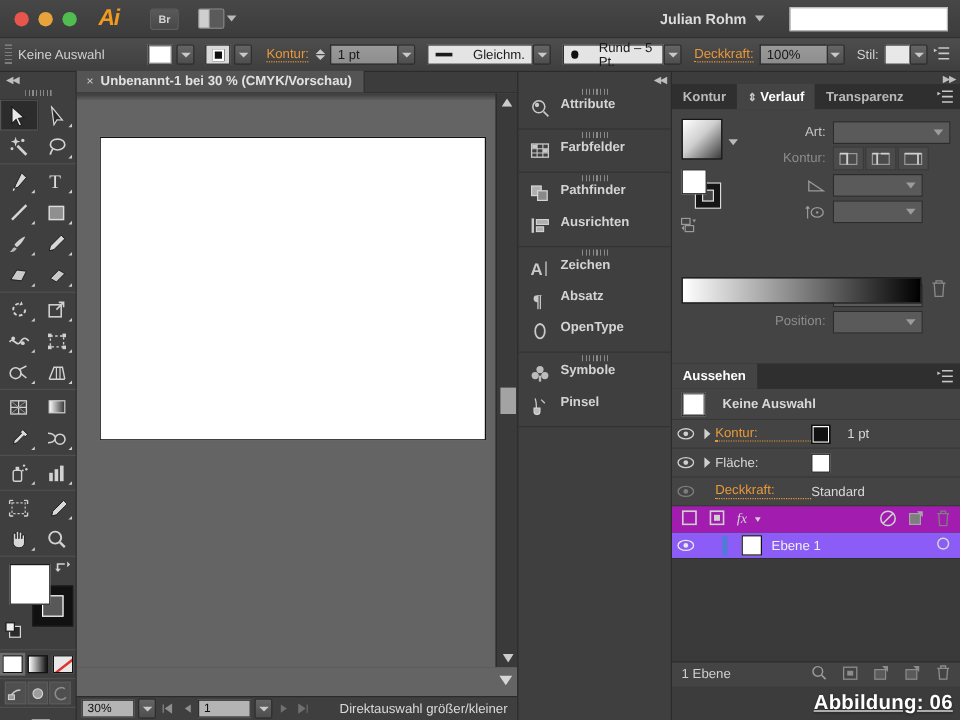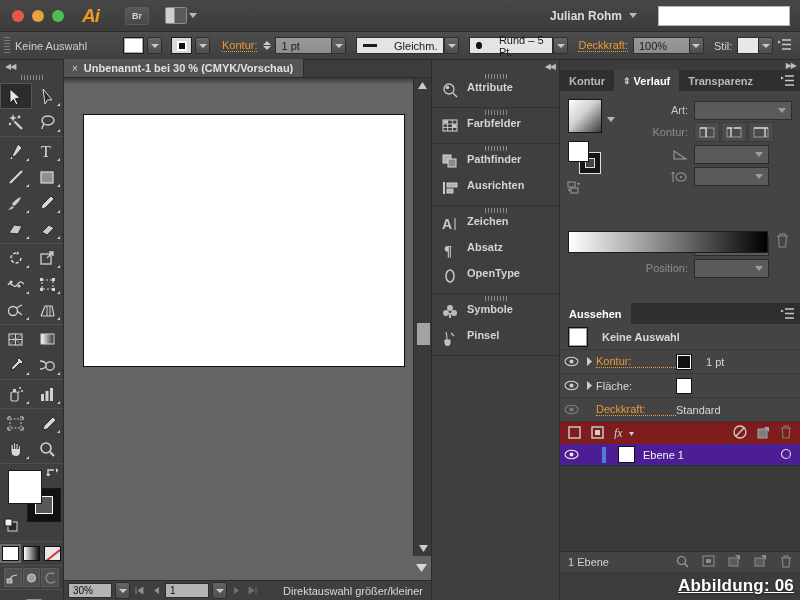--- a/index.html
+++ b/index.html
@@ -271,26 +271,26 @@
   .eye{width:22px;display:flex;align-items:center;justify-content:center;}
   .discl{width:14px;display:flex;align-items:center;justify-content:center;}
   .ap-name{width:80px;}
   .ap-name.orange{ color:#e9983a; border-bottom:1px dotted #e9983a;}
   .chip{width:16px;height:16px;border:1px solid #111;box-shadow:inset 0 0 0 1px #fff;}
   .chip.black{background:#111;}
   .chip.white{background:#fff;}
   .ap-val{ margin-left:14px; color:#d8d8d8; }
   .ap-thumb{ width:20px;height:20px;background:#fff;border:1px solid #111;margin-left:8px;
     box-shadow:inset 0 0 0 1px #9a9a9a;}
-  .ap-foot{height:22px;display:flex;align-items:center;gap:10px;padding:0 8px;background:#7f1d1d;}
+  .ap-foot{height:22px;display:flex;align-items:center;gap:10px;padding:0 8px;background:#a21caf;}
   .ap-foot .sp{margin-left:auto;}
 
   
   .lyrow{
-    height:22px;display:flex;align-items:center;background:#4c1d95;
+    height:22px;display:flex;align-items:center;background:#8b5cf6;
     border-bottom:1px solid #2f2f2f;font-size:11px;color:#f0f0f0;
   }
   .lyrow .eyec{width:22px;display:flex;align-items:center;justify-content:center;}
   .lyrow .lockc{width:20px;}
   .lyrow .bluebar{width:4px;height:16px;background:#4a7fd4;}
   .lyrow .lthumb{width:17px;height:17px;background:#fff;border:1px solid #111;margin-left:12px;}
   .lyrow .lname{margin-left:8px;}
   .lyrow .target{margin-left:auto;margin-right:8px;}
   .ly-canvas{height:86px;background:#3a3a3a;border-bottom:1px solid #2f2f2f;}
   .ly-foot{height:20px;display:flex;align-items:center;gap:13px;padding:0 8px;color:#cfcfcf;font-size:11px;}

